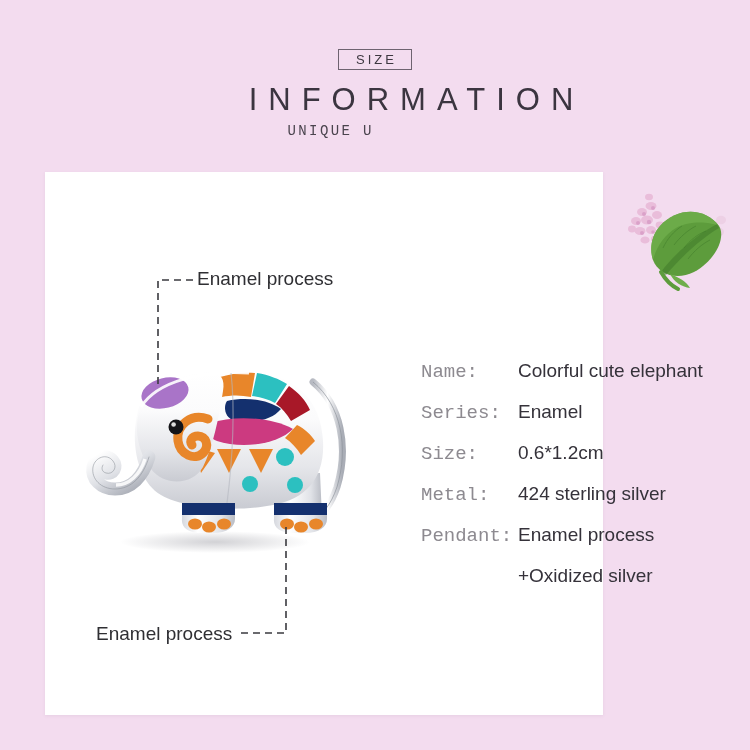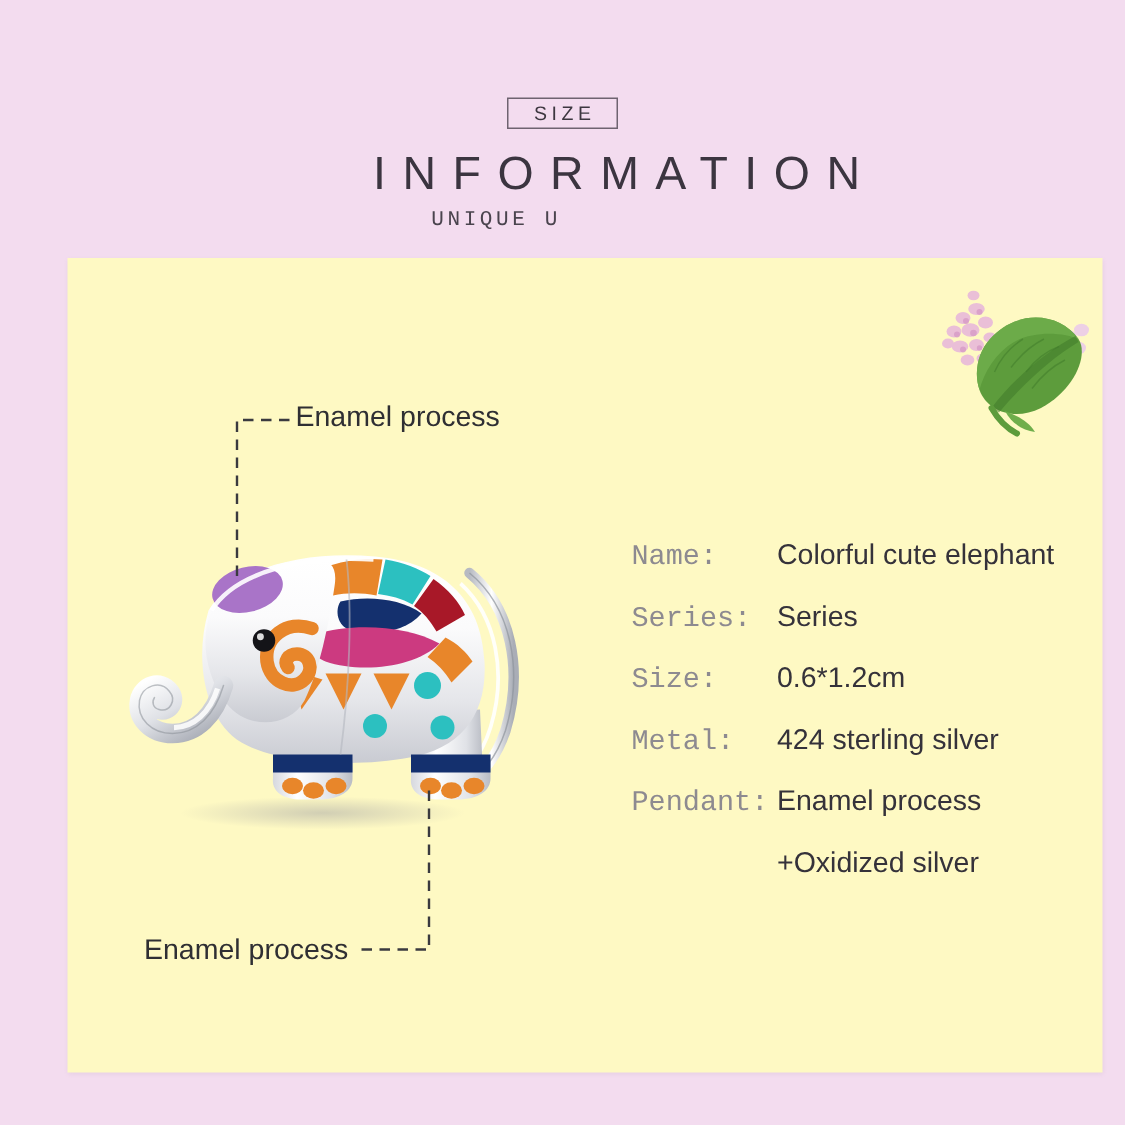--- a/index.html
+++ b/index.html
@@ -11,21 +11,20 @@
     font-family: "Liberation Sans", sans-serif;
     overflow: hidden;
     position: relative;
   }
 
   
   #header {
     position: absolute;
     top: 0; left: 0; width: 750px; height: 172px;
     background: #f3dcef;
-    margin-top: 16px;
   }
   #size-badge {
     position: absolute;
     left: 338px; top: 49px;
     width: 72px; height: 19px;
     border: 1px solid #6e6370;
     display: flex; align-items: center; justify-content: center;
     font-size: 13px; letter-spacing: 3px;
     color: #3d3740; text-indent: 3px;
     font-family: "Liberation Sans", sans-serif;
@@ -50,22 +49,22 @@
     letter-spacing: 2.4px;
     text-indent: 2.4px;
     color: #4a444e;
     font-family: Liberation Mono, monospace;
   }
 
   
   #card {
     position: absolute;
     left: 45px; top: 172px;
-    width: 690px; height: 543px;
-    background: #fef9c3;
+    width: 558px; height: 543px;
+    background: #ffffff;
     box-shadow: 0 1px 3px rgba(150,120,150,0.12);
   }
 
   
   #floral {
     position: absolute;
     left: 575px; top: 10px;
     width: 115px; height: 110px;
     pointer-events: none;
   }
@@ -302,21 +301,21 @@
   <div class="annot-label" id="annot-top-label">Enamel process</div>
   <div class="annot-label" id="annot-bottom-label">Enamel process</div>
 
   <div id="specs">
     <div class="spec-row">
       <div class="spec-label">Name:</div>
       <div class="spec-value">Colorful cute elephant</div>
     </div>
     <div class="spec-row">
       <div class="spec-label">Series:</div>
-      <div class="spec-value">Series</div>
+      <div class="spec-value">Enamel</div>
     </div>
     <div class="spec-row">
       <div class="spec-label">Size:</div>
       <div class="spec-value">0.6*1.2cm</div>
     </div>
     <div class="spec-row">
       <div class="spec-label">Metal:</div>
       <div class="spec-value">424 sterling silver</div>
     </div>
     <div class="spec-row">

